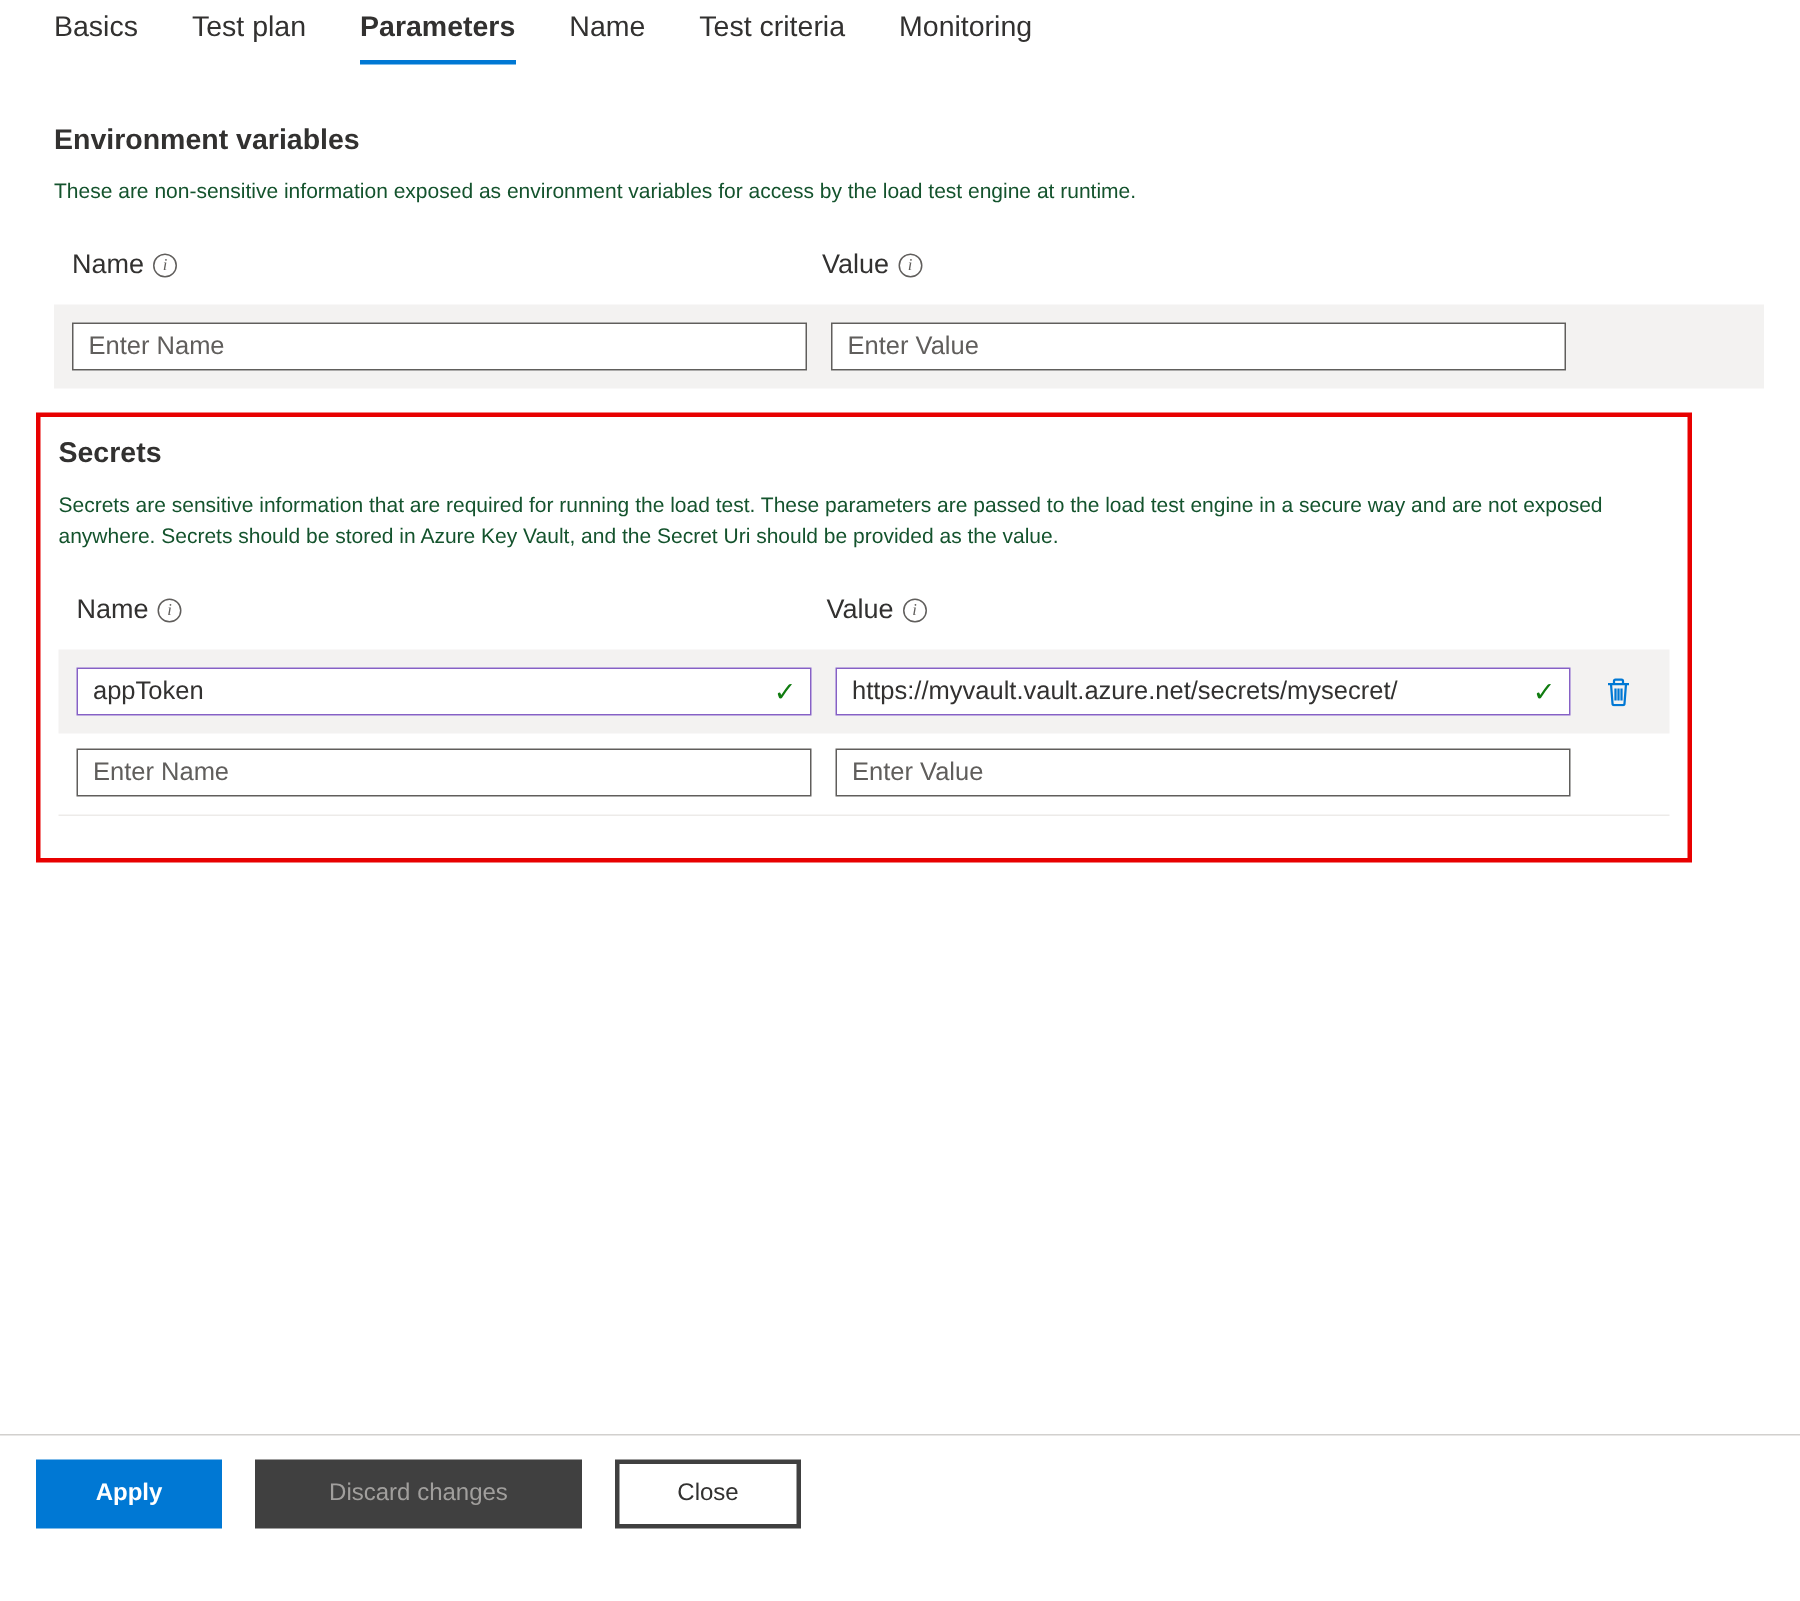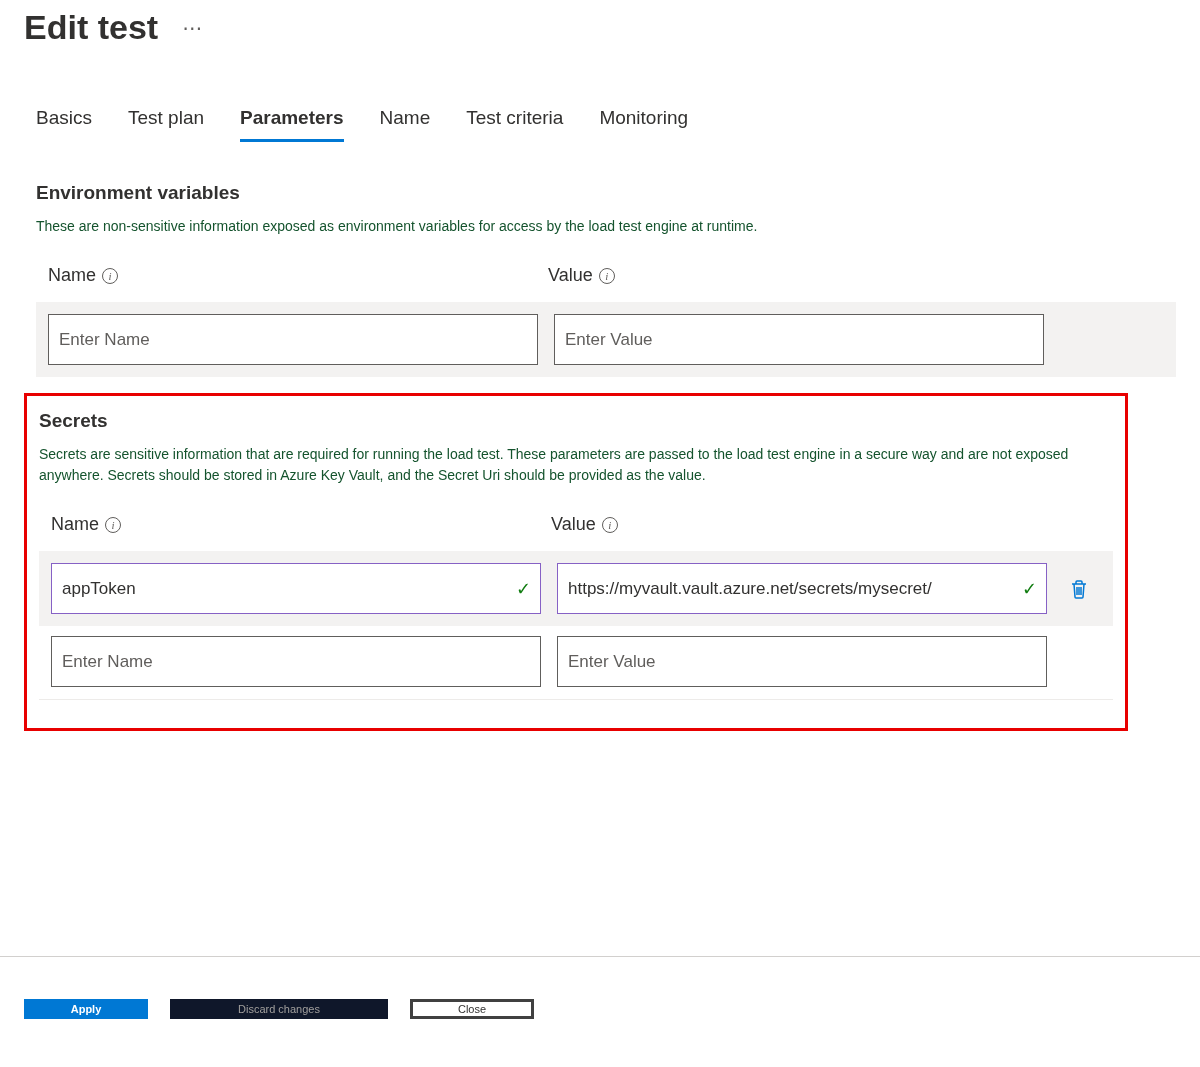--- a/index.html
+++ b/index.html
@@ -113,21 +113,21 @@
       align-items: center;
       border-bottom: 1px solid #edebe9;
     }
     .input-wrap {
       flex: 1;
       max-width: 490px;
       position: relative;
     }
     .text-input {
       width: 100%;
-      height: 51px;
+      height: 32px;
       padding: 6px 10px;
       font-size: 17px;
       border: 1px solid #605e5c;
       background: #ffffff;
       color: #323130;
       outline: none;
     }
     .text-input::placeholder {
       color: #605e5c;
     }
@@ -169,58 +169,54 @@
       background: #d2d0ce;
     }
     .footer {
       position: absolute;
       left: 24px;
       bottom: 48px;
       display: flex;
       gap: 22px;
     }
     .btn {
-      height: 20px;
+      height: 46px;
       padding: 0 34px;
-      font-size: 11px;
+      font-size: 16px;
       border: none;
       cursor: pointer;
       display: inline-flex;
       align-items: center;
       justify-content: center;
     }
     .btn-primary {
       background: #0078d4;
       color: #ffffff;
       font-weight: 600;
       min-width: 124px;
     }
     .btn-discard {
-      background: #0f172a;
+      background: #404040;
       color: #a19f9d;
       min-width: 218px;
     }
     .btn-close {
       background: #ffffff;
       color: #323130;
       border: 3px solid #404040;
       min-width: 124px;
     }
     .spacer-col {
       width: 32px;
     }
   </style>
 </head>
 <body>
 
 <div class="container">
-  <div class="header">
-    <h1 class="page-title">Edit test</h1>
-    <span class="more-icon">⋯</span>
-  </div>
 
   <div class="tabs">
     <div class="tab">Basics</div>
     <div class="tab">Test plan</div>
     <div class="tab active">Parameters</div>
     <div class="tab">Name</div>
     <div class="tab">Test criteria</div>
     <div class="tab">Monitoring</div>
   </div>
 

